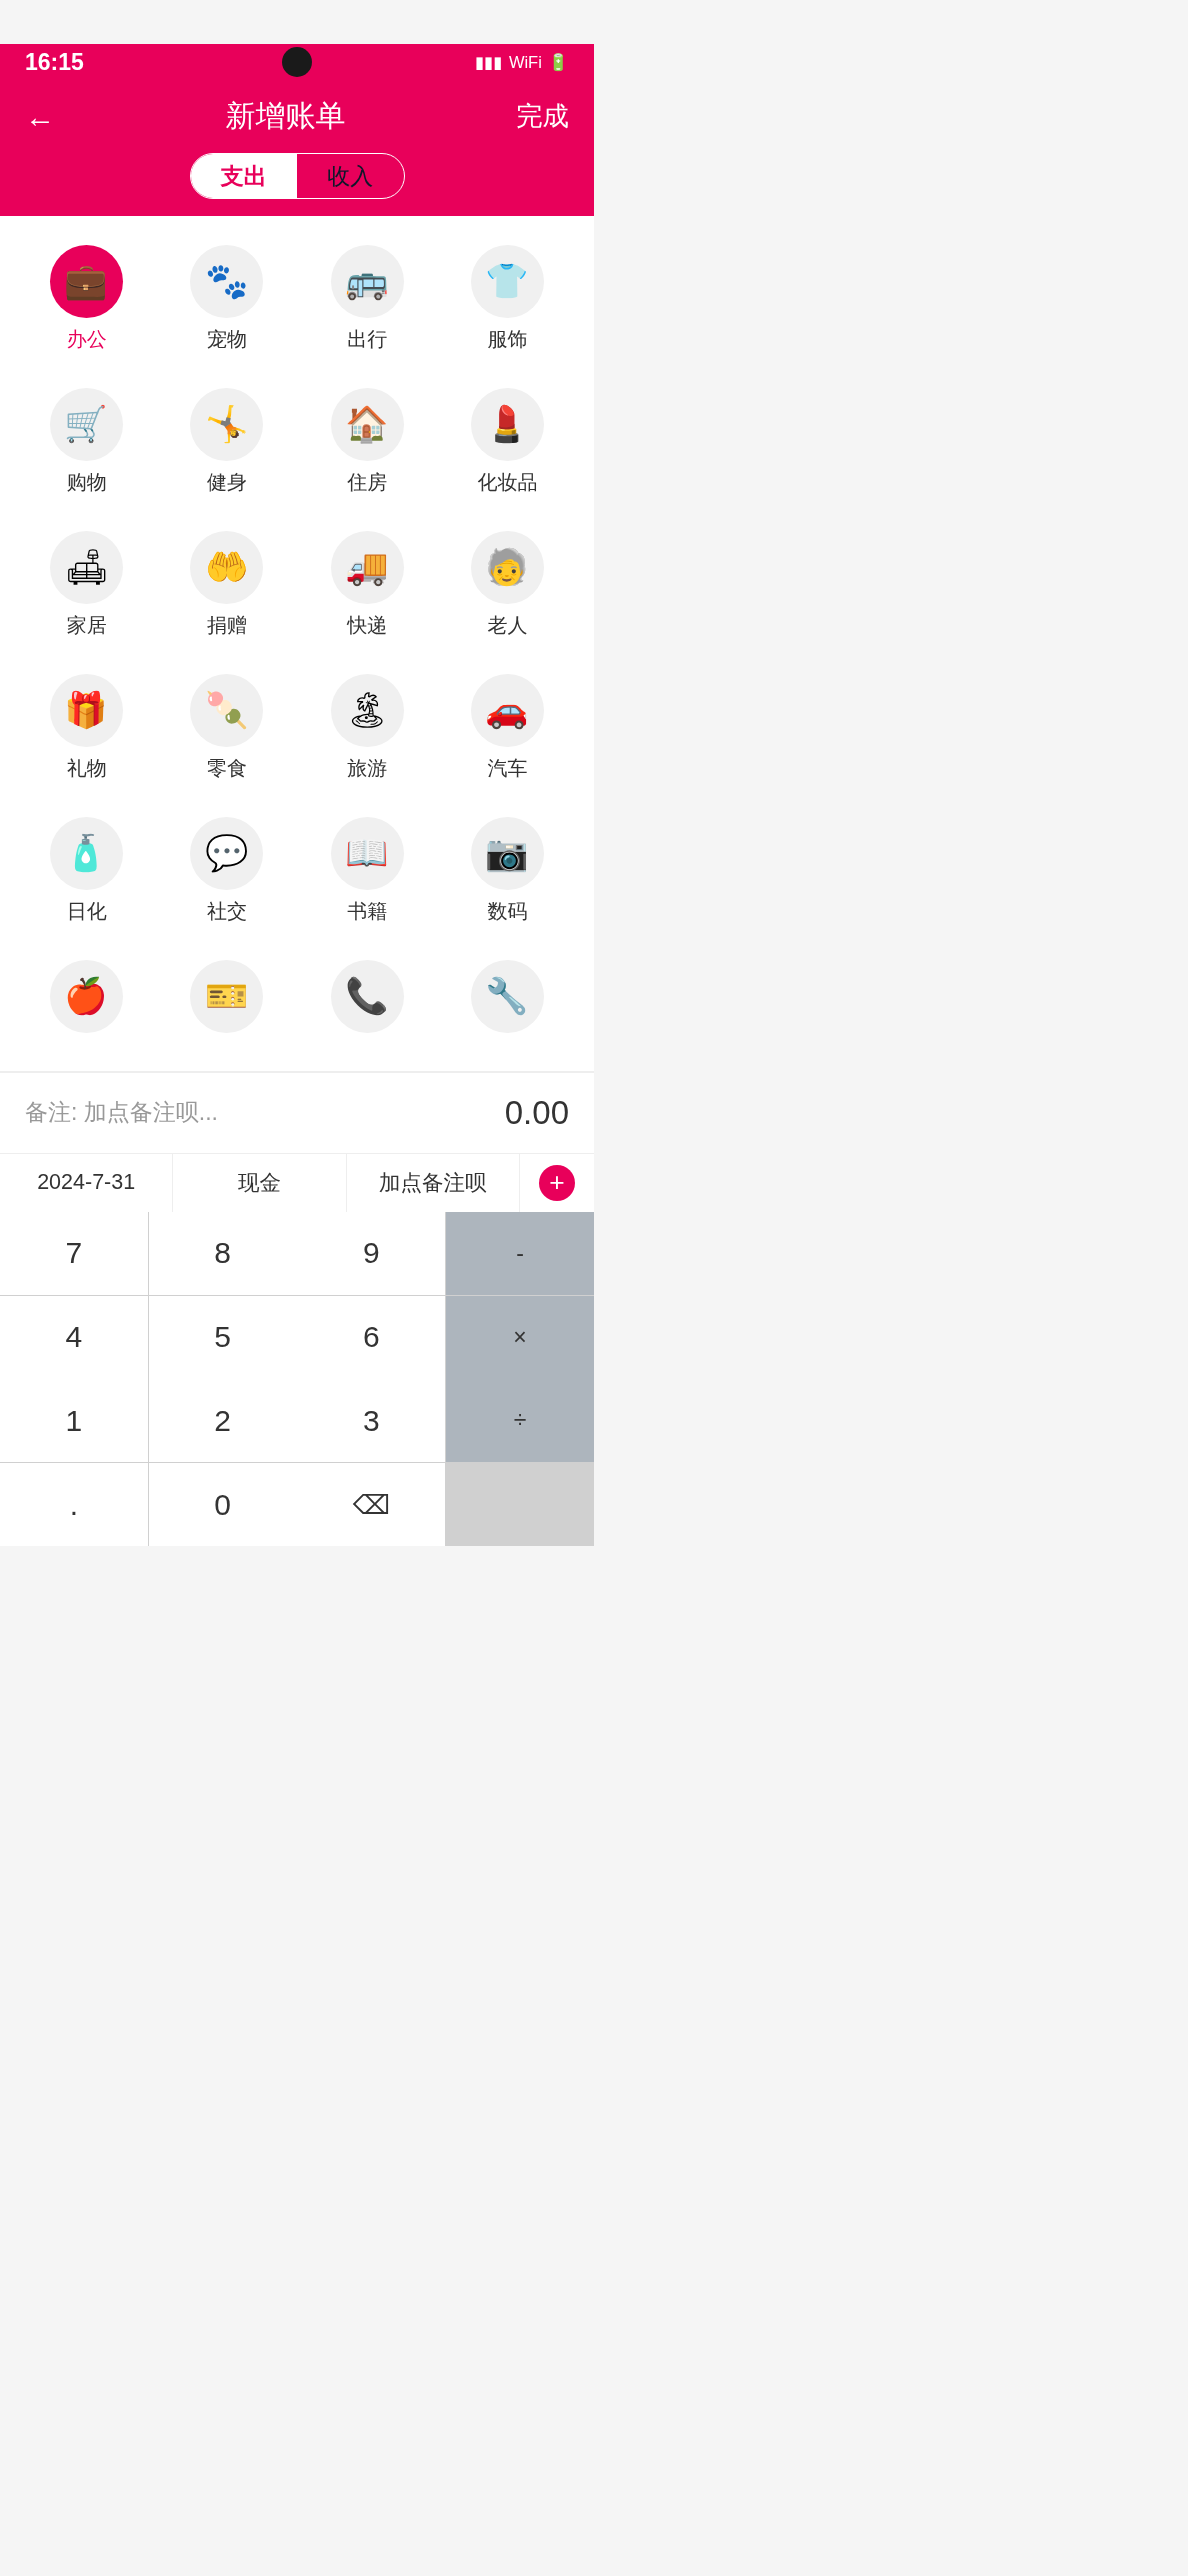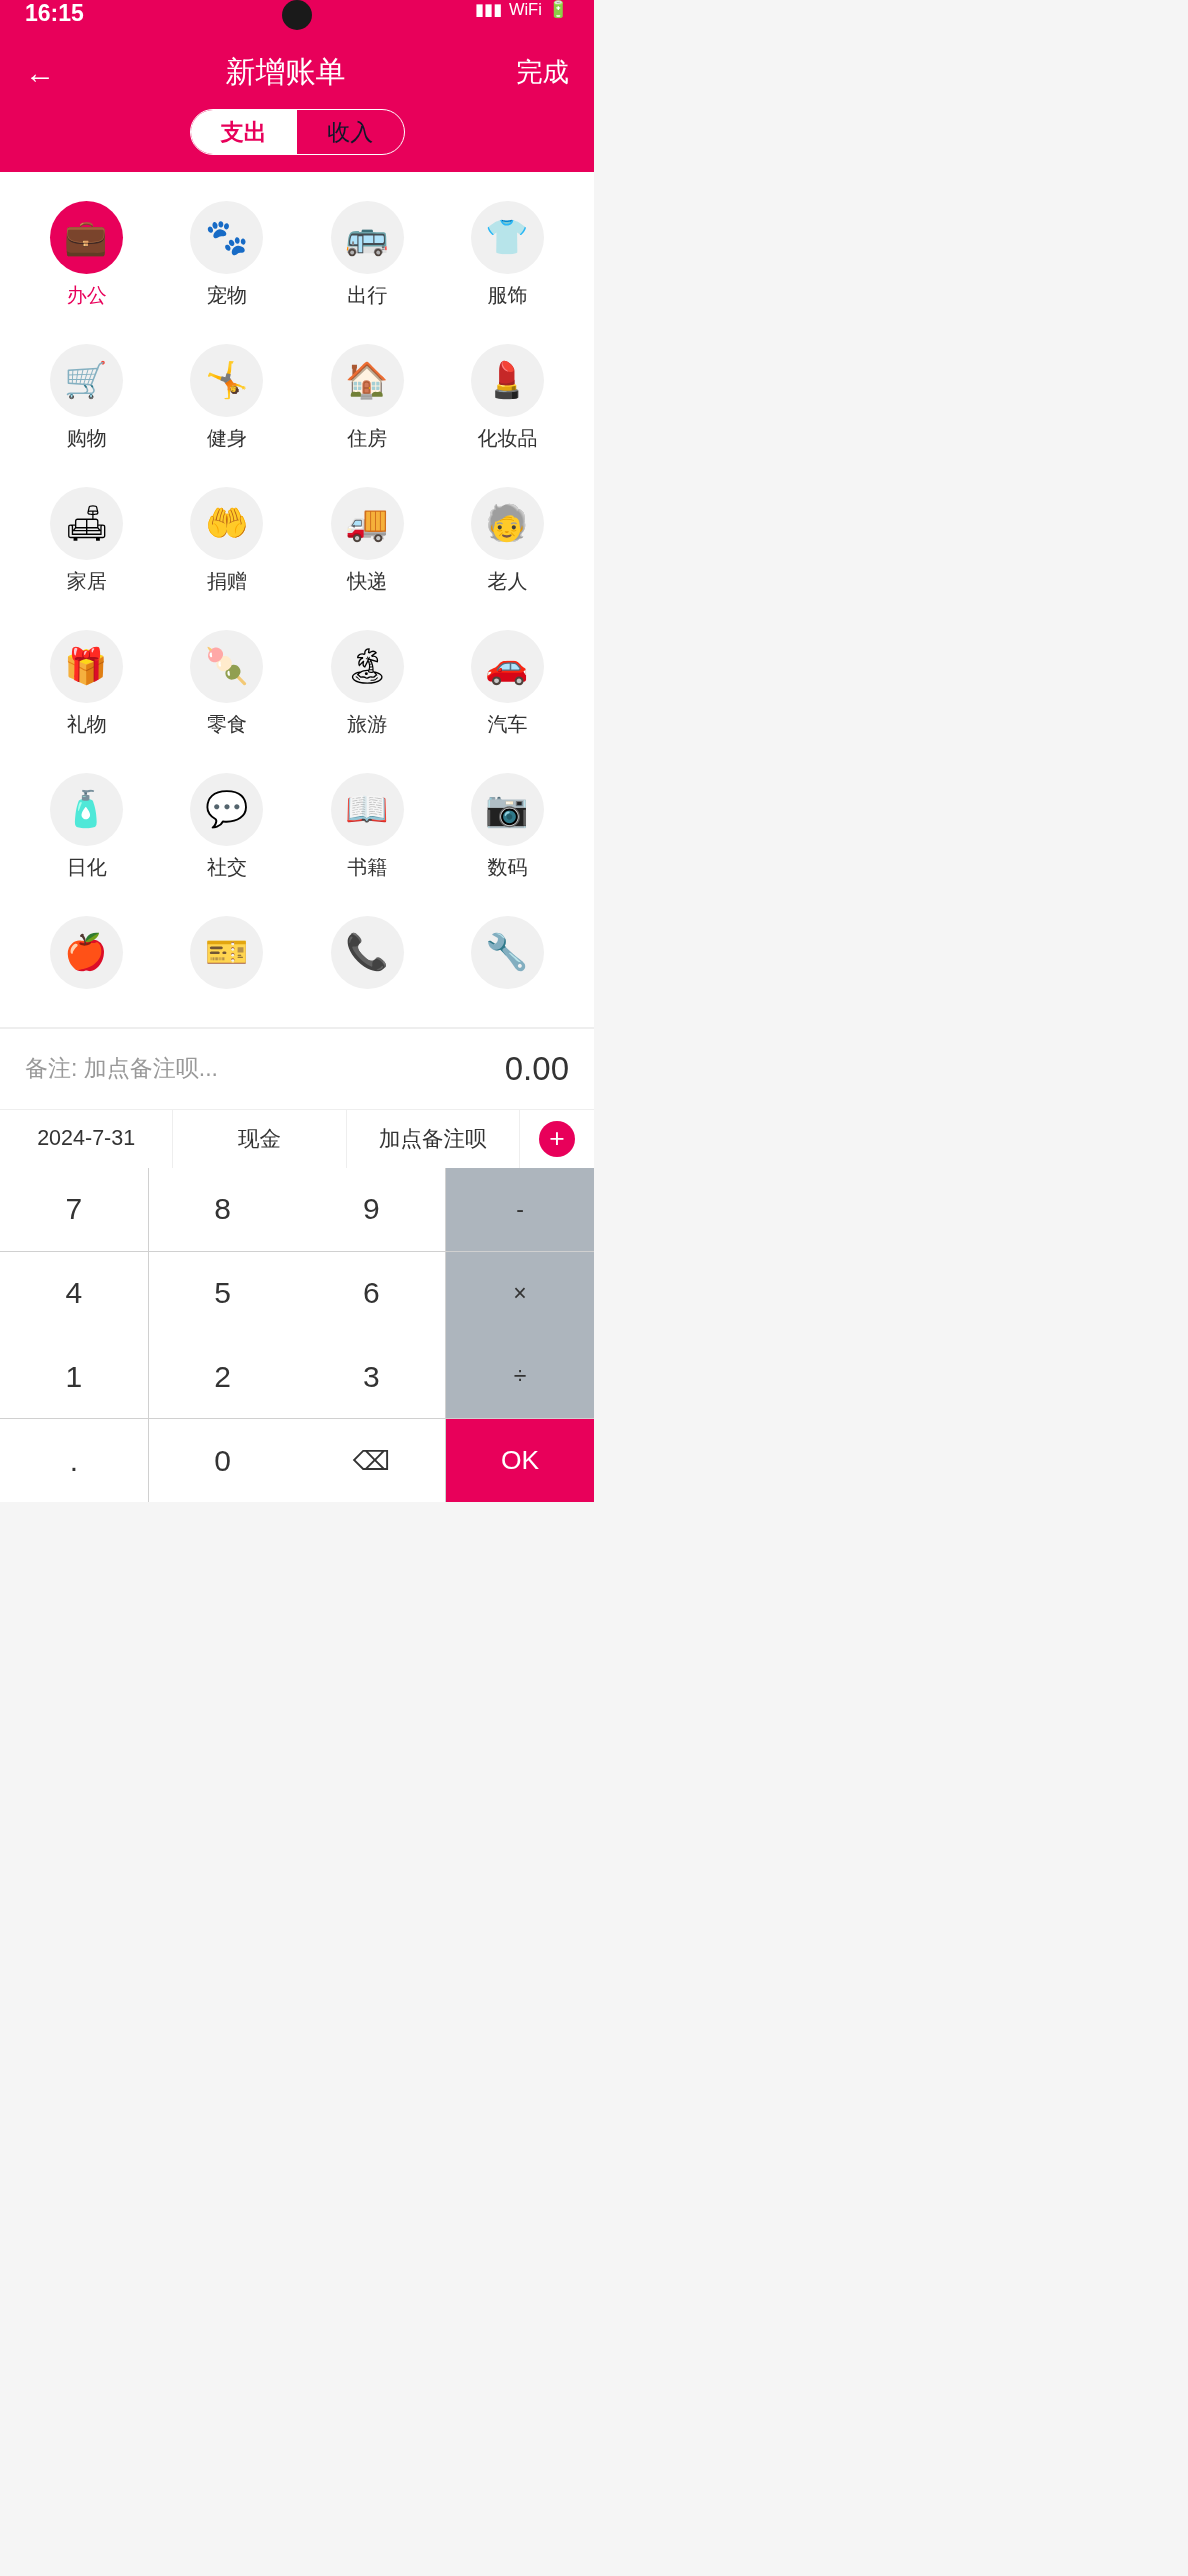--- a/index.html
+++ b/index.html
@@ -9,23 +9,24 @@
       font-family: -apple-system, "PingFang SC", "Helvetica Neue", Arial, sans-serif;
       background: #f5f5f5;
       overflow-x: hidden;
     }
 
     
     .status-bar {
       background: #e8005a;
       height: 36px;
       display: flex;
-      align-items: flex-start;
+      align-items: center;
       justify-content: center;
       position: relative;
+      margin-top: 44px;
     }
     .status-bar .time {
       color: white;
       font-size: 23px;
       font-weight: 600;
       position: absolute;
       left: 25px;
     }
     .status-bar .camera-notch {
       width: 30px;
@@ -389,15 +390,14 @@
     <div class="key">5</div>
     <div class="key">6</div>
     <div class="key dark">×</div>
     <div class="key">1</div>
     <div class="key">2</div>
     <div class="key">3</div>
     <div class="key dark">÷</div>
     <div class="key">.</div>
     <div class="key">0</div>
     <div class="key delete">⌫</div>
-    <div class="key ok">OK</div>
   </div>
 
 
 </body></html>

